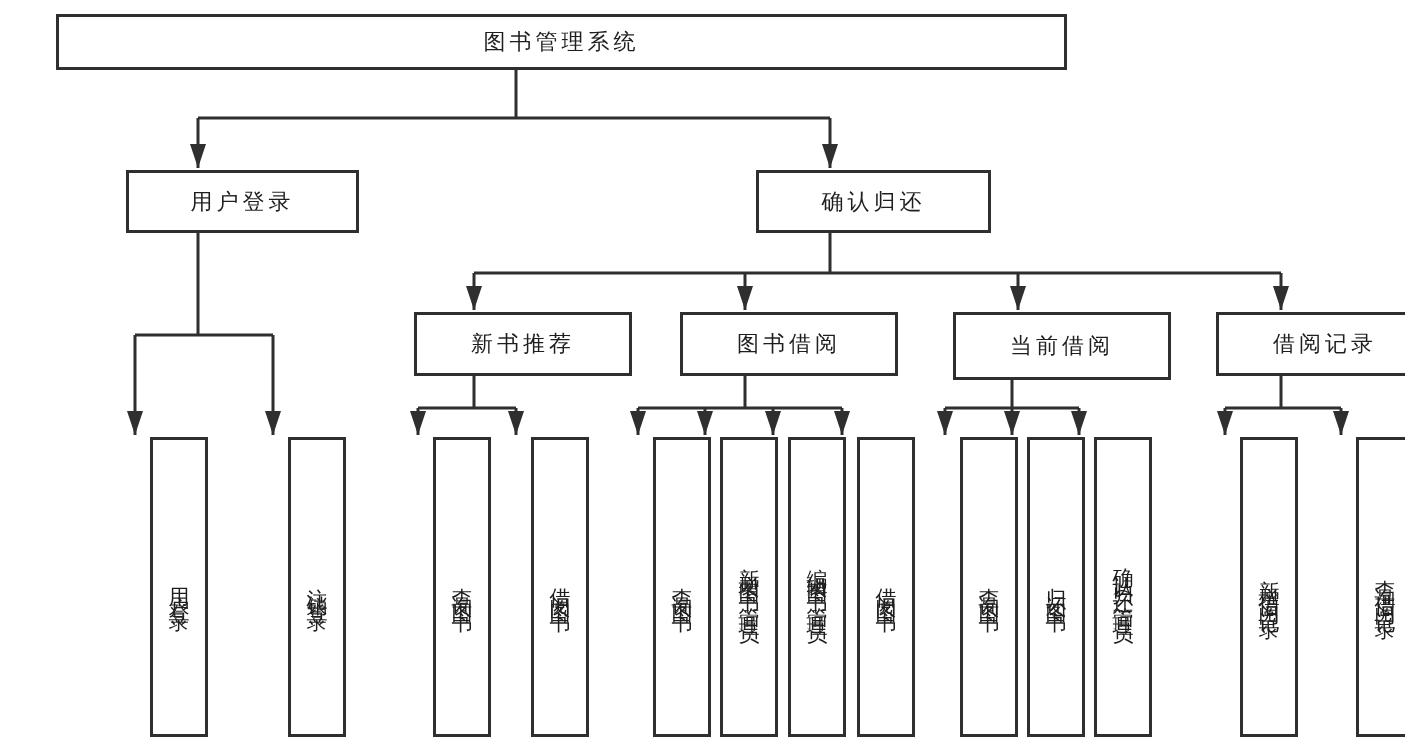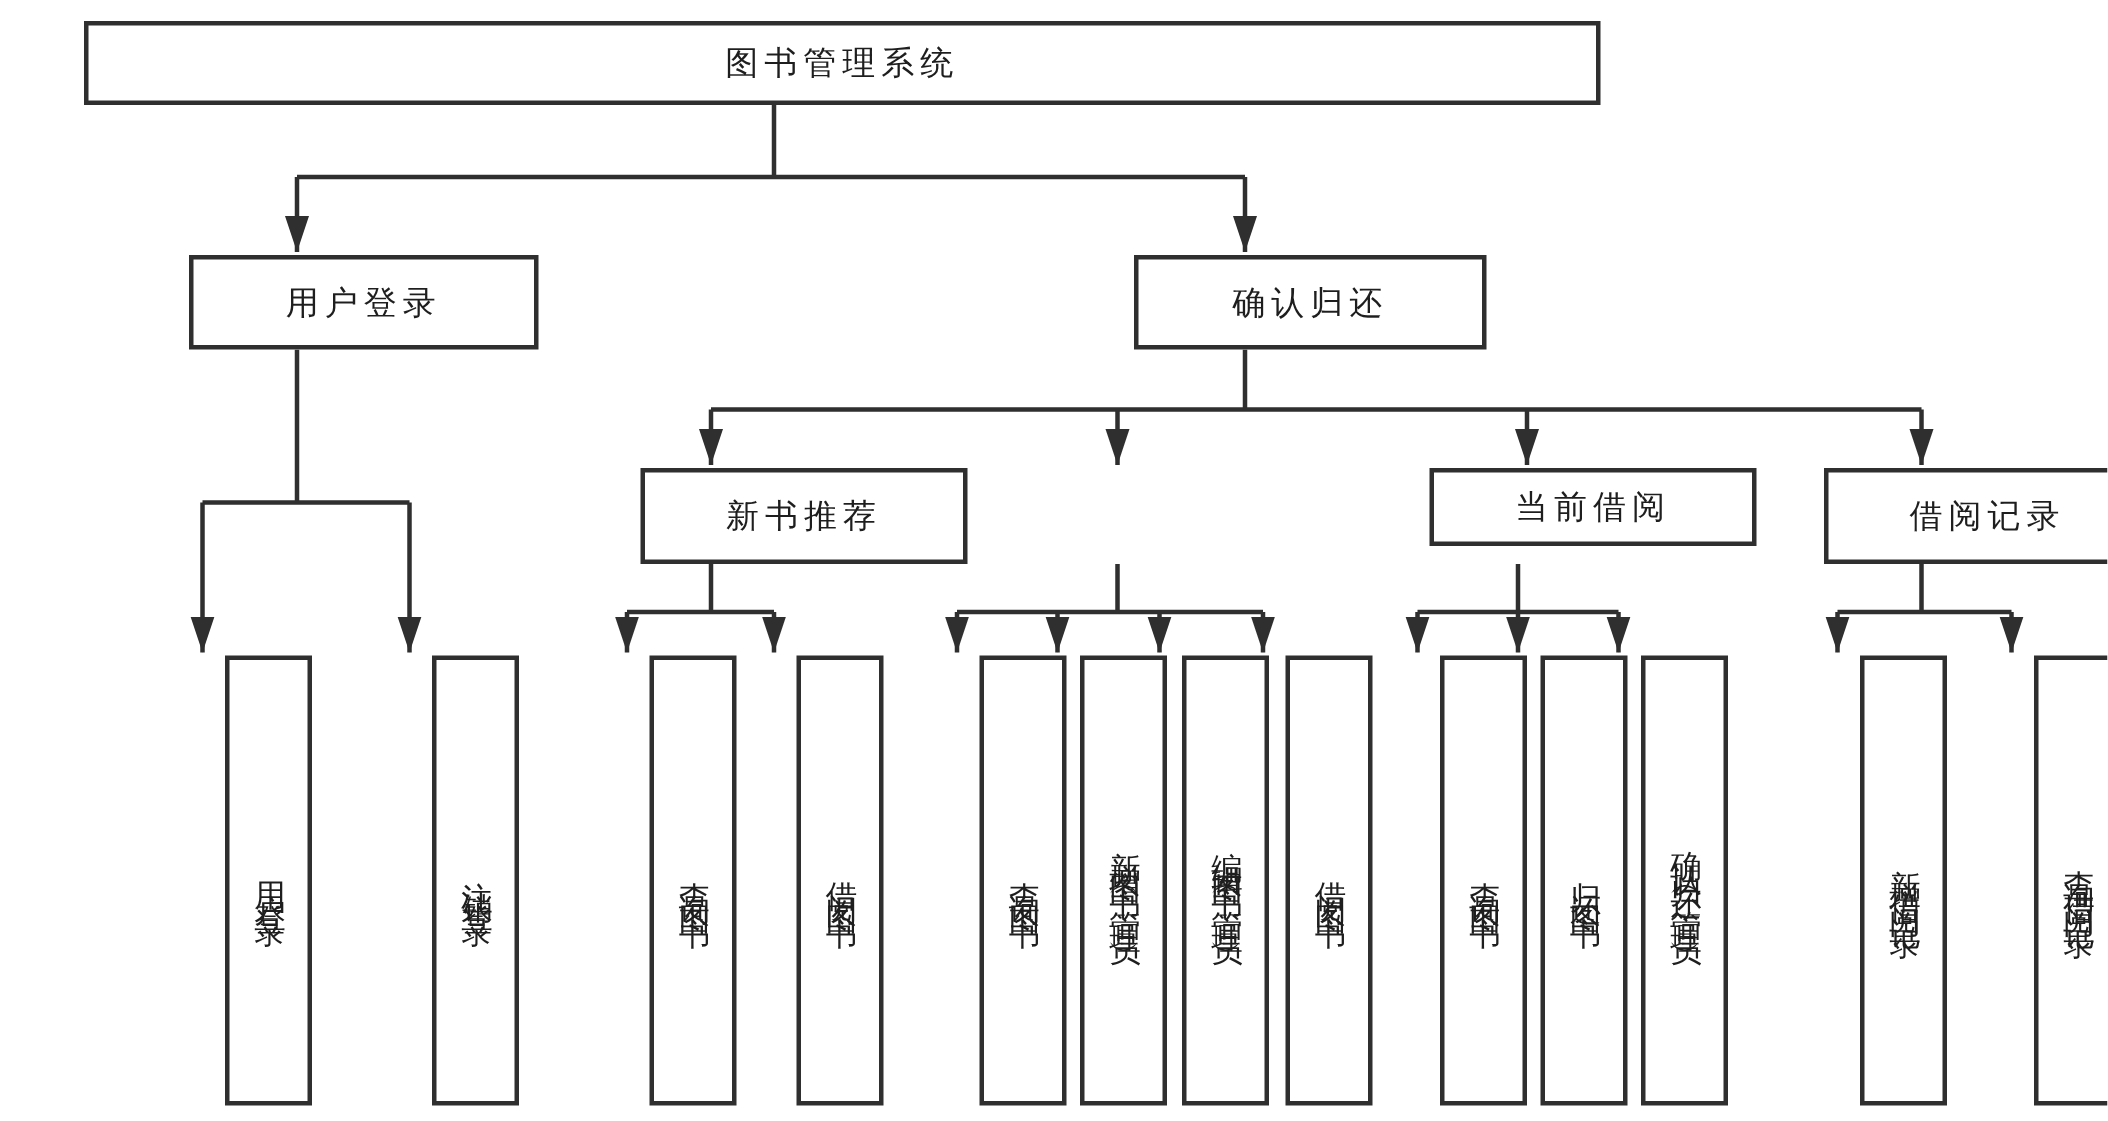--- a/index.html
+++ b/index.html
@@ -100,24 +100,27 @@
     <span>图书管理系统</span>
   </div>
 
   <div class="node" style="left:82px;top:170px;width:233px;height:63px">
     <span>用户登录</span>
   </div>
   <div class="node" style="left:712px;top:170px;width:235px;height:63px">
     <span>确认归还</span>
   </div>
 
-  <div class="node" style="left:383px;top:312px;width:218px;height:64px">
+  <div class="node" style="left:370px;top:312px;width:218px;height:64px">
     <span>新书推荐</span>
   </div>
-  <div class="node" style="left:909px;top:312px;width:218px;height:52px">
+  <div class="node" style="left:636px;top:312px;width:218px;height:64px">
+    <span>图书借阅</span>
+  </div>
+  <div class="node" style="left:909px;top:312px;width:218px;height:68px">
     <span>当前借阅</span>
   </div>
   <div class="node" style="left:1172px;top:312px;width:218px;height:64px">
     <span>借阅记录</span>
   </div>
 
   <div class="node v" style="left:106px;top:437px;width:58px;height:300px">
     <span>用户登录</span>
   </div>
   <div class="node v" style="left:244px;top:437px;width:58px;height:300px">

